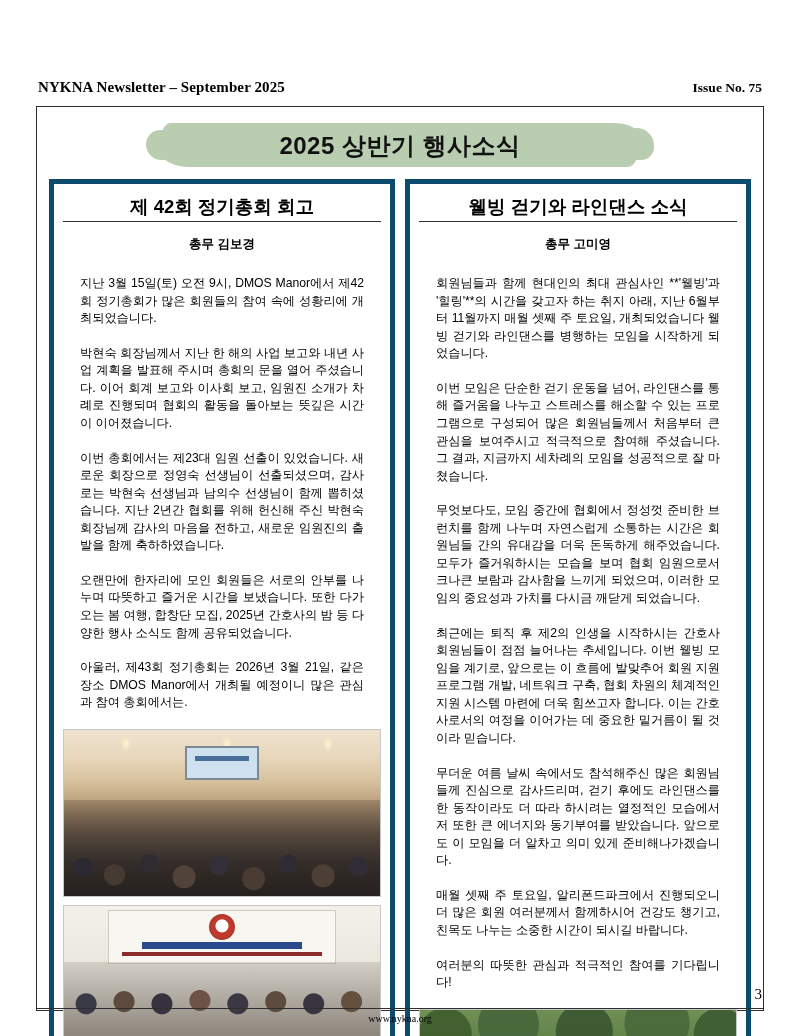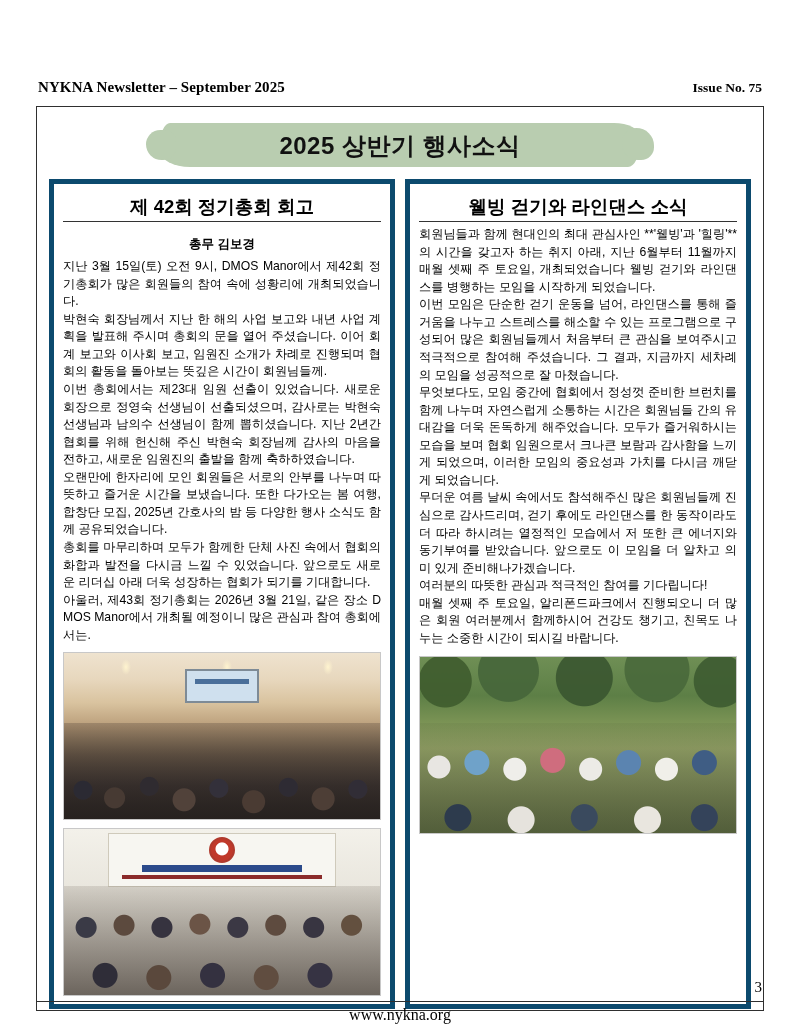--- a/index.html
+++ b/index.html
@@ -116,21 +116,21 @@
     margin-bottom: 4px;
   }
   .col-byline {
     text-align: center;
     font-size: 12.5px;
     font-weight: bold;
     padding: 2px 0 5px 0;
     margin-top: 12px;
   }
   .body-text p {
-    margin: 0;
+    margin: 17px;
     font-size: 12.2px;
     line-height: 1.44;
     text-align: justify;
     text-justify: inter-character;
     word-break: break-all;
   }
 
   
   .photo {
     margin-top: 8px;
@@ -264,21 +264,21 @@
   }
   .footer-pageno {
     position: absolute;
     right: 2px;
     top: -22px;
     font-family: "Liberation Serif", "DejaVu Serif", serif;
     font-size: 15px;
   }
   .footer-url {
     text-align: center;
-    font-size: 16px;
+    font-size: 10px;
     font-family: "Liberation Serif", "DejaVu Serif", serif;
   }
 </style>
 </head>
 <body>
 
 <div class="page">
 
   <div class="masthead">
     <div class="masthead-left">NYKNA Newsletter – September 2025</div>
@@ -292,24 +292,23 @@
       <div class="banner-title">2025 상반기 행사소식</div>
     </div>
 
     <div class="columns">
 
       <div class="col">
         <div class="col-title">제 42회 정기총회 회고</div>
         <div class="col-byline">총무 김보경</div>
         <div class="body-text">
           <p>지난 3월 15일(토) 오전 9시, DMOS Manor에서 제42회 정기총회가 많은 회원들의 참여 속에 성황리에 개최되었습니다.</p>
-          <p> 박현숙 회장님께서 지난 한 해의 사업 보고와 내년 사업 계획을 발표해 주시며 총회의 문을 열어 주셨습니다. 이어 회계 보고와 이사회 보고, 임원진 소개가 차례로 진행되며 협회의 활동을 돌아보는 뜻깊은 시간이 회원님들께.</p>
+          <p> 박현숙 회장님께서 지난 한 해의 사업 보고와 내년 사업 계획을 발표해 주시며 총회의 문을 열어 주셨습니다. 이어 회계 보고와 이사회 보고, 임원진 소개가 차례로 진행되며 협회의 활동을 돌아보는 뜻깊은 시간이 이어졌습니다.</p>
           <p>이번 총회에서는 제23대 임원 선출이 있었습니다. 새로운 회장으로 정영숙 선생님이 선출되셨으며, 감사로는 박현숙 선생님과 남의수 선생님이 함께 뽑히셨습니다. 지난 2년간 협회를 위해 헌신해 주신 박현숙 회장님께 감사의 마음을 전하고, 새로운 임원진의 출발을 함께 축하하였습니다.</p>
           <p>오랜만에 한자리에 모인 회원들은 서로의 안부를 나누며 따뜻하고 즐거운 시간을 보냈습니다. 또한 다가오는 봄 여행, 합창단 모집, 2025년 간호사의 밤 등 다양한 행사 소식도 함께 공유되었습니다.</p>
-          <p>총회를 마무리하며 모두가 함께한 단체 사진 속에서 협회의 화합과 발전을 다시금 느낄 수 있었습니다. 앞으로도 새로운 리더십 아래 더욱 성장하는 협회가 되기를 기대합니다.</p>
           <p>아울러, 제43회 정기총회는 2026년 3월 21일, 같은 장소 DMOS Manor에서 개최될 예정이니 많은 관심과 참여 총회에서는.</p>
         </div>
 
         <div class="photo photo-1 ph-hall">
           <div class="chandelier" style="left:18%"></div>
           <div class="chandelier" style="left:50%"></div>
           <div class="chandelier" style="left:82%"></div>
           <div class="screen"></div>
           <div class="crowd"></div>
         </div>
@@ -318,27 +317,29 @@
           <div class="backdrop"></div>
           <div class="logo"></div>
           <div class="bannertext"></div>
           <div class="bannertext2"></div>
           <div class="rows"></div>
         </div>
       </div>
 
       <div class="col">
         <div class="col-title">웰빙 걷기와 라인댄스 소식</div>
+        <div class="col-byline">총무 고미영</div>
         <div class="body-text">
           <p>회원님들과 함께 현대인의 최대 관심사인 **'웰빙'과 '힐링'**의 시간을 갖고자 하는 취지 아래, 지난 6월부터 11월까지 매월 셋째 주 토요일, 개최되었습니다 웰빙 걷기와 라인댄스를 병행하는 모임을 시작하게 되었습니다.</p>
           <p>이번 모임은 단순한 걷기 운동을 넘어, 라인댄스를 통해 즐거움을 나누고 스트레스를 해소할 수 있는 프로그램으로 구성되어 많은 회원님들께서 처음부터 큰 관심을 보여주시고 적극적으로 참여해 주셨습니다. 그 결과, 지금까지 세차례의 모임을 성공적으로 잘 마쳤습니다.</p>
           <p>무엇보다도, 모임 중간에 협회에서 정성껏 준비한 브런치를 함께 나누며 자연스럽게 소통하는 시간은 회원님들 간의 유대감을 더욱 돈독하게 해주었습니다. 모두가 즐거워하시는 모습을 보며 협회 임원으로서 크나큰 보람과 감사함을 느끼게 되었으며, 이러한 모임의 중요성과 가치를 다시금 깨닫게 되었습니다.</p>
+          <p>최근에는 퇴직 후 제2의 인생을 시작하시는 간호사 회원님들이 점점 늘어나는 추세입니다. 이번 웰빙 모임을 계기로, 앞으로는 이 흐름에 발맞추어 회원 지원 프로그램 개발, 네트워크 구축, 협회 차원의 체계적인 지원 시스템 마련에 더욱 힘쓰고자 합니다. 이는 간호사로서의 여정을 이어가는 데 중요한 밑거름이 될 것이라 믿습니다.</p>
           <p>무더운 여름 날씨 속에서도 참석해주신 많은 회원님들께 진심으로 감사드리며, 걷기 후에도 라인댄스를 한 동작이라도 더 따라 하시려는 열정적인 모습에서 저 또한 큰 에너지와 동기부여를 받았습니다. 앞으로도 이 모임을 더 알차고 의미 있게 준비해나가겠습니다.</p>
+          <p>매월 셋째 주 토요일, 알리폰드파크에서 진행되오니 더 많은 회원 여러분께서 함께하시어 건강도 챙기고, 친목도 나누는 소중한 시간이 되시길 바랍니다.</p>
           <p>여러분의 따뜻한 관심과 적극적인 참여를 기다립니다!</p>
-          <p>매월 셋째 주 토요일, 알리폰드파크에서 진행되오니 더 많은 회원 여러분께서 함께하시어 건강도 챙기고, 친목도 나누는 소중한 시간이 되시길 바랍니다.</p>
         </div>
 
         <div class="photo photo-3 ph-outdoor">
           <div class="trees"></div>
           <div class="people"></div>
         </div>
       </div>
 
     </div>
   </div>

